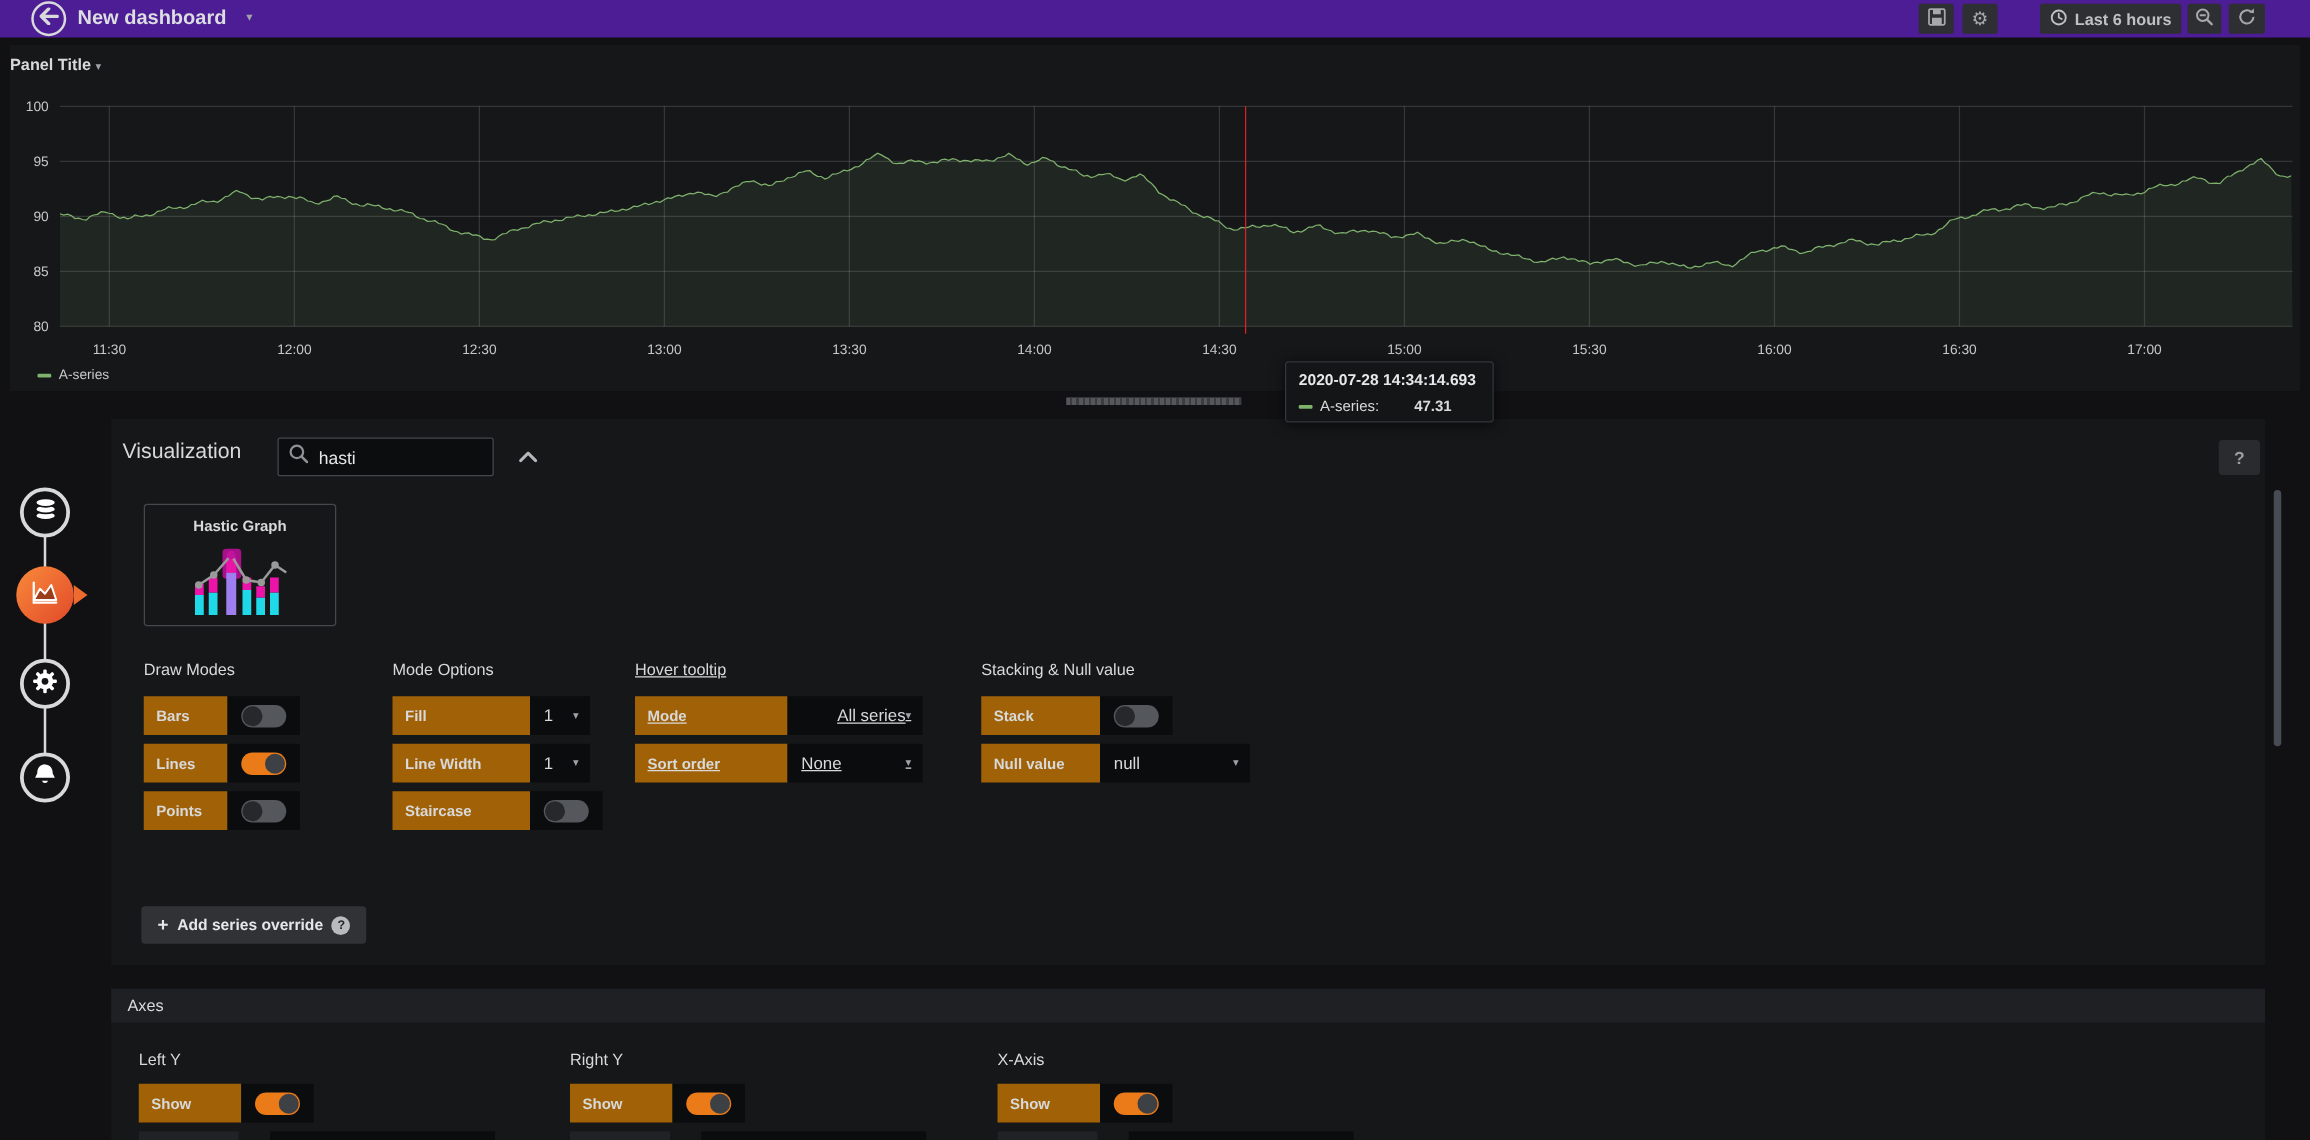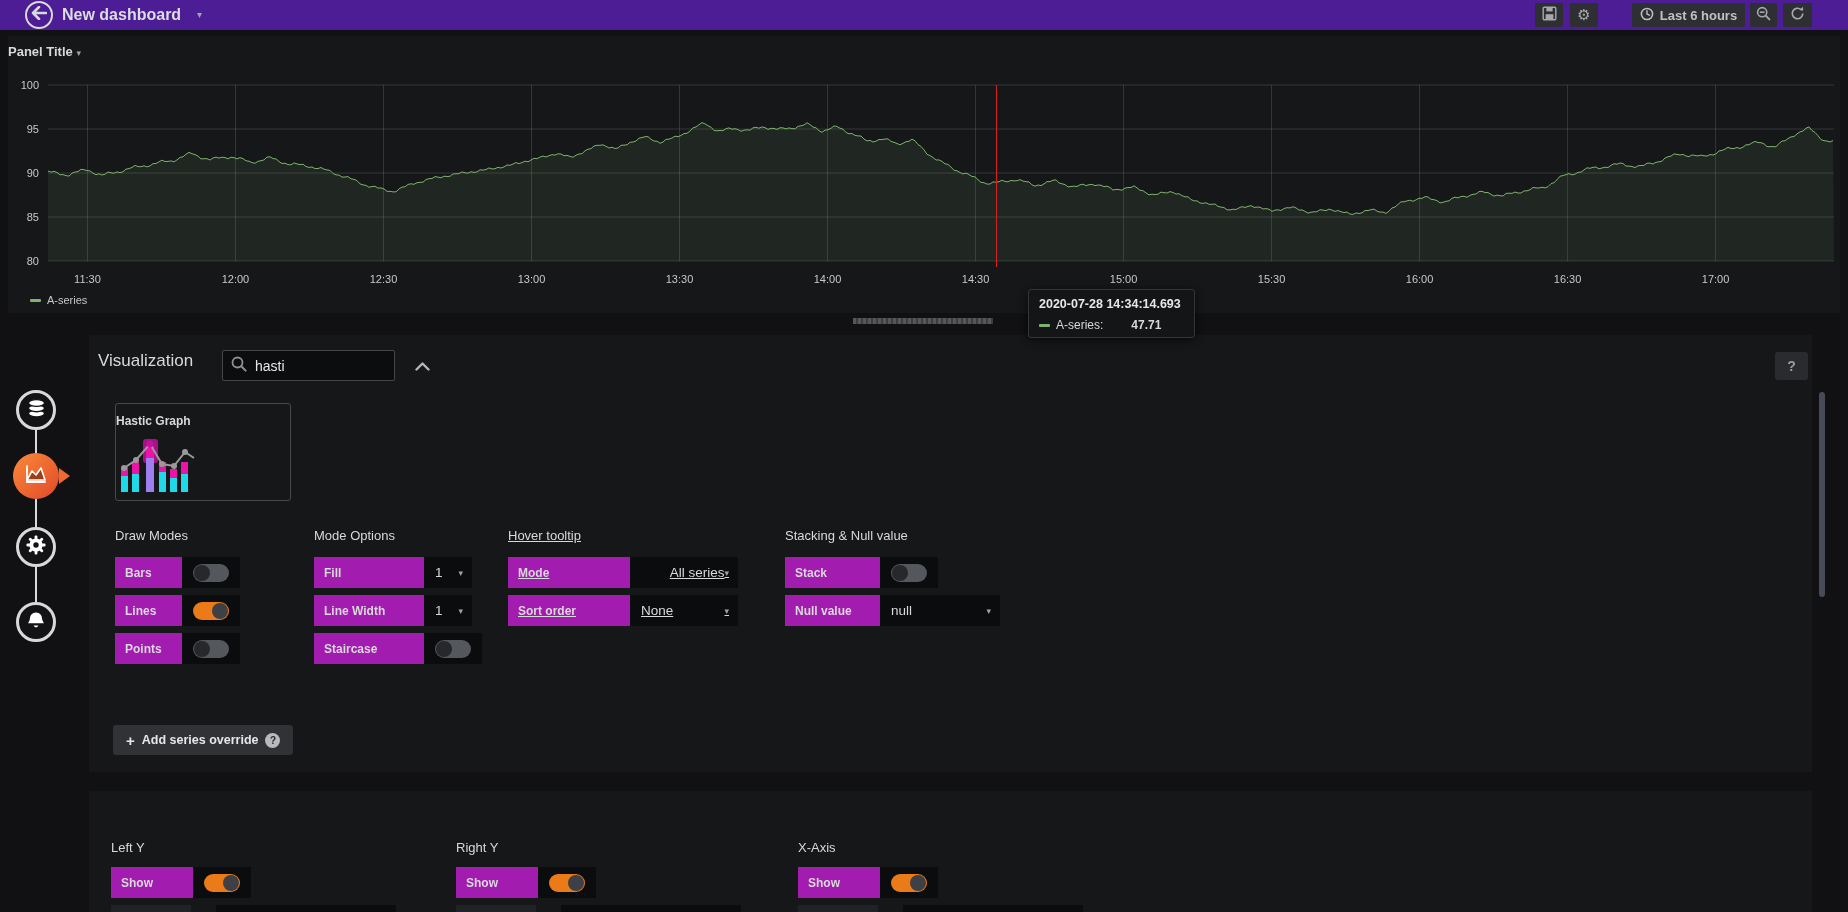--- a/index.html
+++ b/index.html
@@ -59,28 +59,28 @@
   #viz-title { position:absolute; left:9px; top:16px; font-size:17px; color:#d8d9da; }
   #viz-search { position:absolute; left:133px; top:15px; width:173px; height:31px; background:#0c0d0f;
                 border:1px solid #45474b; border-radius:2px; display:flex; align-items:center; padding:0 8px; gap:8px; }
   #viz-search input { background:transparent; border:none; outline:none; color:#e6e7e8; font-size:14px;
                       width:120px; font-family:"Liberation Sans", sans-serif; }
   #viz-collapse { position:absolute; left:326px; top:22px; cursor:pointer; }
   #help-btn { position:absolute; left:1686px; top:17px; width:33px; height:28px; background:#2a2b2e;
               border-radius:3px; display:flex; align-items:center; justify-content:center;
               color:#9b9da1; font-size:14px; font-weight:bold; cursor:pointer; }
 
-  #plugin-card { position:absolute; left:26px; top:68px; width:176px; height:98px;
-                 border:1px solid #46484c; border-radius:3px; cursor:pointer; }
+  #plugin-card { position:absolute; left:26px; top:68px; width:154px; height:98px;
+                 border:1px solid #46484c; border-radius:3px; cursor:pointer; text-align:center; }
   #plugin-card .pname { margin-top:10px; font-size:12px; font-weight:bold; color:#d8d9da; }
 
   .opt-group { position:absolute; top:193px; }
   .group-title { font-size:13px; color:#d8d9da; height:15px; margin-bottom:14px; }
   .opt-row { display:flex; margin-bottom:7px; height:31px; }
-  .opt-label { background:#a21caf; color:#d8d9da; font-size:12px; font-weight:bold;
+  .opt-label { background:#a16207; color:#d8d9da; font-size:12px; font-weight:bold;
                display:flex; align-items:center; padding-left:10px; }
   .opt-ctl { background:#0b0c0e; display:flex; align-items:center; }
   .ctl-toggle { justify-content:center; }
   .select-box { justify-content:space-between; padding:0 9px 0 11px; color:#d8d9da; font-size:13.5px; cursor:pointer; }
   .select-box .caret { color:#9fa2a6; font-size:9px; }
 
   .toggle { width:36px; height:18px; border-radius:10px; background:#54575c; position:relative; cursor:pointer; }
   .toggle::after { content:""; position:absolute; left:1px; top:1px; width:16px; height:16px;
                    border-radius:50%; background:#26282c; }
   .toggle.on { background:#eb7b18; }
@@ -205,21 +205,21 @@
     </svg>
   <div id="legend">
     <span class="legend-dash" style="background: rgb(126, 178, 109);"></span>
     <span>A-series</span>
   </div>
   <div id="tooltip">
     <div id="tooltip-ts">2020-07-28 14:34:14.693</div>
     <div id="tooltip-row">
       <span class="legend-dash" style="background: rgb(126, 178, 109);"></span>
       <span>A-series:</span>
-      <span id="tooltip-val">47.71</span>
+      <span id="tooltip-val">47.31</span>
     </div>
   </div>
 </div>
 <div id="drag-handle"></div>
 
 <div id="sidebar-line"></div>
 <div class="side-tab" style="top:390px;">
   <span>
     <svg width="21" height="21" viewBox="0 0 21 21">
       <ellipse cx="10.5" cy="15.5" rx="8" ry="3.4" fill="#fff" stroke="#131315" stroke-width="1.4"></ellipse>
@@ -390,20 +390,21 @@
   </div>
 
   <div id="add-override-btn">
     <span style="font-size:15px;">+</span>
     <span>Add series override</span>
     <span class="q">?</span>
   </div>
 </div>
 
 <div class="section" id="axes-section">
+  <div id="axes-header">Axes</div>
 
   <div class="axes-col" style="left:22px;">
     <div class="col-title">Left Y</div>
     <div class="opt-row">
       <div class="opt-label" style="width:82px;">Show</div>
       <div class="opt-ctl ctl-toggle" style="width:58px;">
           <div class="toggle on"></div>
         </div>
     </div>
   </div>

